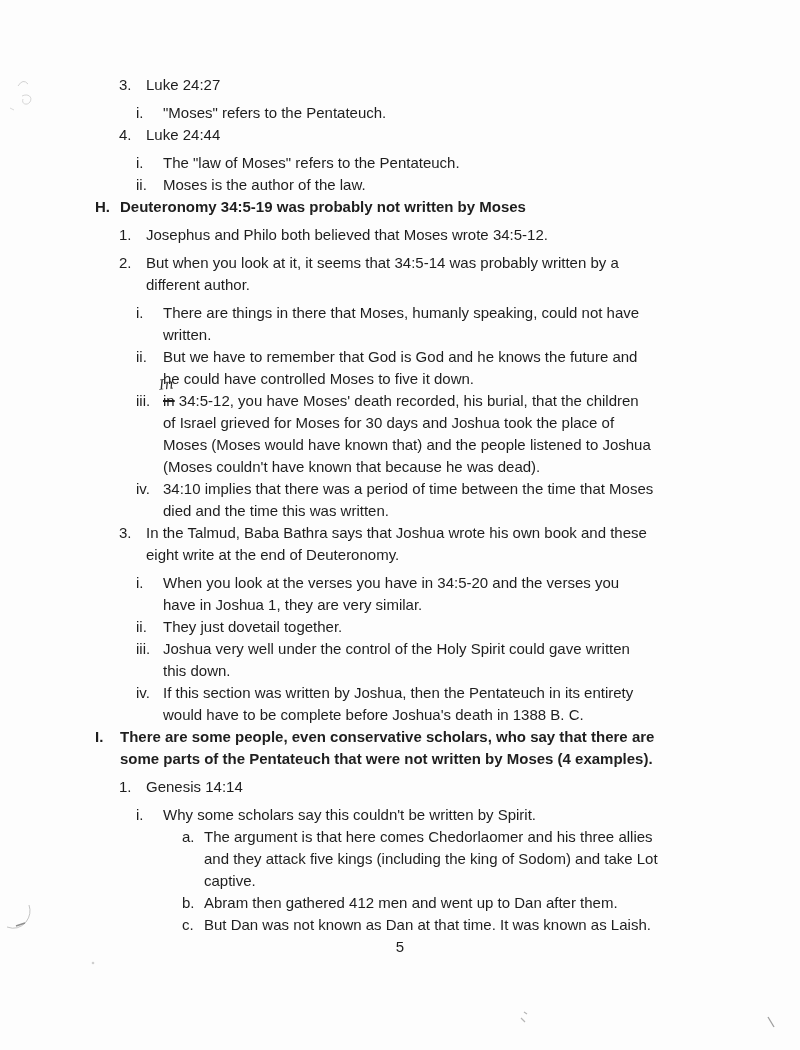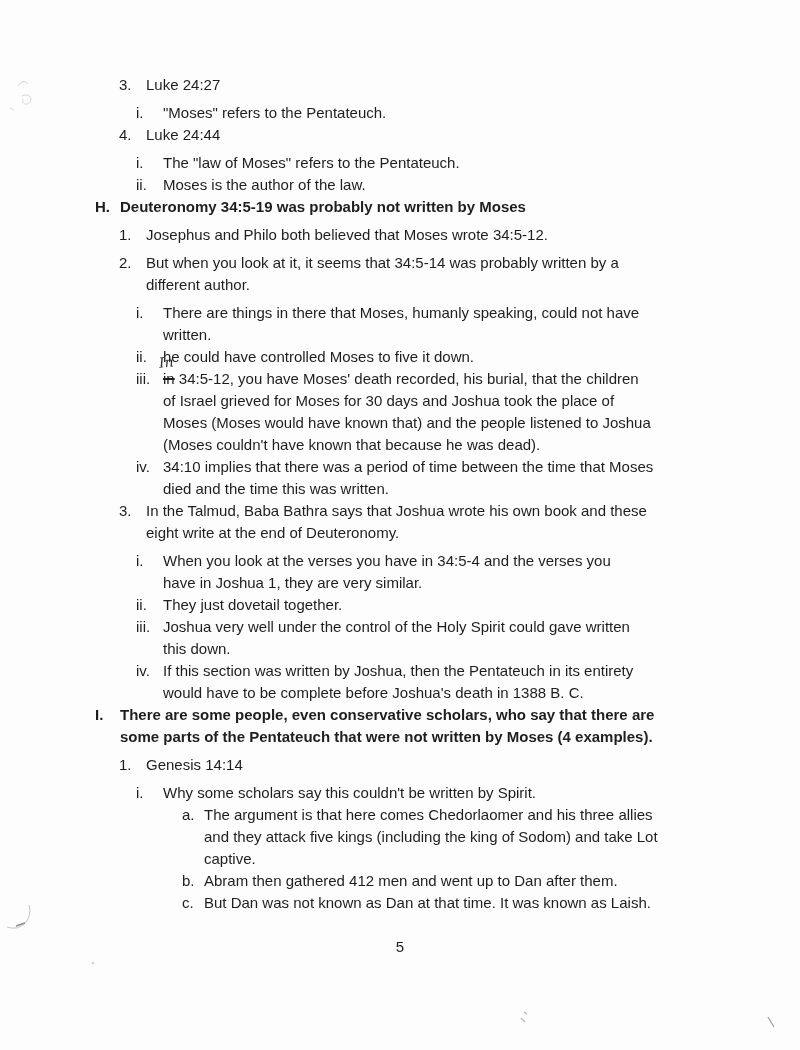--- a/index.html
+++ b/index.html
@@ -138,42 +138,43 @@
         <span class="text"><span>But when you look at it, it seems that 34:5-14 was probably written by a
 different author.</span></span>
       </div>
       <div class="item level-roman">
         <span class="marker">i.</span>
         <span class="text"><span>There are things in there that Moses, humanly speaking, could not have
 written.</span></span>
       </div>
       <div class="item level-roman">
         <span class="marker">ii.</span>
-        <span class="text"><span class="hand-underline">he</span><span> could have controlled Moses to five it down.</span></span>
+        <span class="text"><span>But we have to remember that God is God and he knows the future and
+</span><span class="hand-underline">he</span><span> could have controlled Moses to five it down.</span></span>
       </div>
       <div class="item level-roman">
         <span class="marker">iii.</span>
         <span class="text"><span class="strike">in<span class="hw">In</span></span><span> 34:5-12, you have Moses' death recorded, his burial, that the children
 of Israel grieved for Moses for 30 days and Joshua took the place of
 Moses (Moses would have known that) and the people listened to Joshua
 (Moses couldn't have known that because he was dead).</span></span>
       </div>
       <div class="item level-roman">
         <span class="marker">iv.</span>
         <span class="text"><span>34:10 implies that there was a period of time between the time that Moses
 died and the time this was written.</span></span>
       </div>
       <div class="item level-number">
         <span class="marker">3.</span>
         <span class="text"><span>In the Talmud, Baba Bathra says that Joshua wrote his own book and these
 eight write at the end of Deuteronomy.</span></span>
       </div>
       <div class="item level-roman">
         <span class="marker">i.</span>
-        <span class="text"><span>When you look at the verses you have in 34:5-4 and the verses you
+        <span class="text"><span>When you look at the verses you have in 34:5-20 and the verses you
 have in Joshua 1, they are very similar.</span></span>
       </div>
       <div class="item level-roman">
         <span class="marker">ii.</span>
         <span class="text"><span>They just dovetail together.</span></span>
       </div>
       <div class="item level-roman">
         <span class="marker">iii.</span>
         <span class="text"><span>Joshua very well under the control of the Holy Spirit could gave written
 this down.</span></span>

